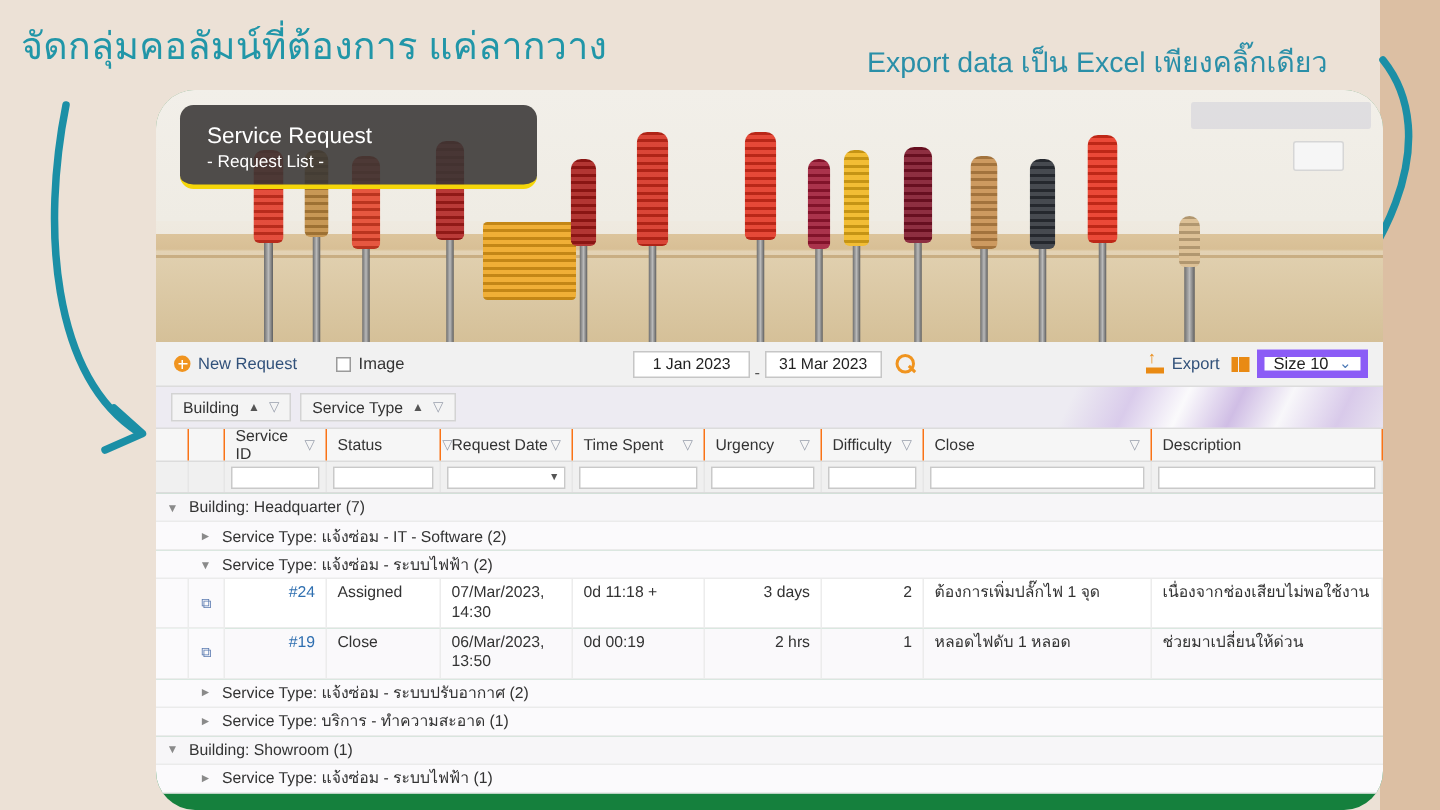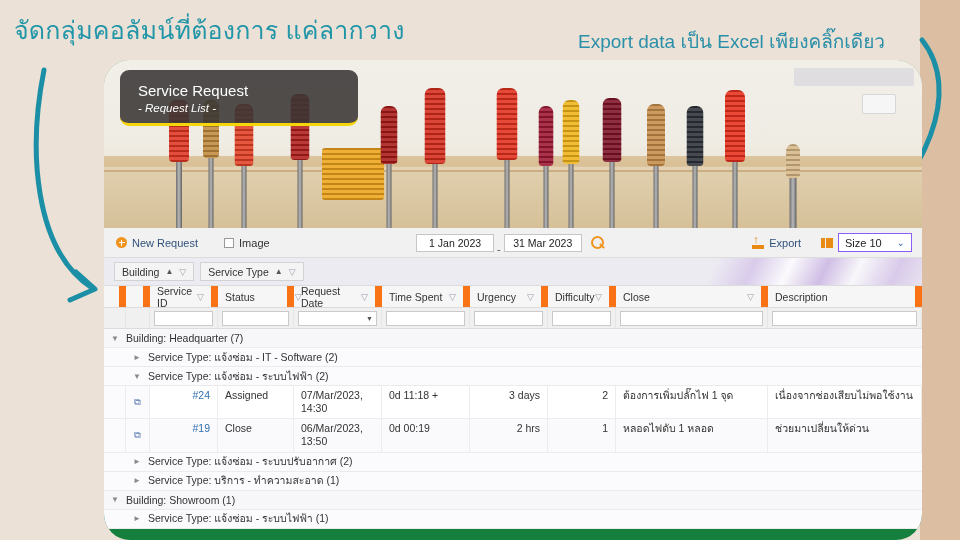--- a/index.html
+++ b/index.html
@@ -76,21 +76,21 @@
 
   .hero-overlay {
     position: absolute; left: 16px; top: 10px;
     width: 238px; padding: 12px 16px 9px 18px;
     background: rgba(56,54,52,.88);
     border-radius: 9px;
     border-bottom: 3px solid #f5d60a;
     color: #fff;
   }
   .hero-overlay .t1 { font-size: 15px; font-weight: 400; line-height: 1.25; }
-  .hero-overlay .t2 { font-size: 11.5px; margin-top: 1px; font-style: italic; }
+  .hero-overlay .t2 { font-size: 11.5px; margin-top: 1px; }
 
   
   .toolbar {
     position: relative; height: 30px; background: #f1f1f1;
     border-bottom: 1px solid #dcdcdc;
     display: flex; align-items: center; padding: 0 10px;
   }
   .tb-item { display: flex; align-items: center; gap: 5px; font-size: 11px; color: #31517a; }
   .plus-icon {
     width: 11px; height: 11px; border-radius: 50%; background: #f0941f;
@@ -125,21 +125,21 @@
   }
   .export-ico::after {
     content:"↑"; position:absolute; left:1px; top:-4px; font-size:11px; color:#e98a14; line-height:12px;
   }
   .size-ico {
     width: 12px; height: 10px; background:
       linear-gradient(to right,#e98a14 0 4px, transparent 4px 5px, #e98a14 5px 12px);
     position: relative;
   }
   .size-sel {
-    width: 74px; height: 19px; background: #fff; border: 1px solid #8b5cf6;
+    width: 74px; height: 19px; background: #fff; border: 5px solid #8b5cf6;
     font-size: 11px; color: #222; display: flex; align-items: center;
     padding: 0 6px; justify-content: space-between;
   }
   .caret { color: #4a78b5; font-size: 10px; }
 
   
   .groupbar {
     position: relative; height: 28px; background: #edebf2;
     border-bottom: 1px solid #dcdcdc;
     display: flex; align-items: center; padding: 0 10px; gap: 6px;
@@ -161,21 +161,21 @@
   }
   .ic-sortasc { font-size: 8px; color: #555; }
   .ic-filter { font-size: 9px; color: #9aa0ad; }
 
   
   .grid { font-size: 10.5px; color: #333; }
   .row { display: flex; align-items: stretch; }
   .hdr-row { background: #f6f6f6; border-bottom: 1px solid #dcdcdc; height: 22px; }
   .hdr-cell {
     display: flex; align-items: center; justify-content: space-between;
-    padding: 0 7px; border-right: 7px solid #f97316;
+    padding: 0 7px; border-right: 1px solid #f97316;
     color: #333; font-size: 10.5px;
   }
   .filt-row { background: #f0f0f0; height: 21px; border-bottom: 1px solid #dcdcdc; }
   .filt-cell { padding: 2px 4px; border-right: 1px solid #e6e6e6; display: flex; align-items: center;}
   .filt-in {
     width: 100%; height: 15px; background: #fff; border: 1px solid #c9c9c9;
     display:flex; align-items:center; justify-content:flex-end; padding-right:3px;
   }
   .mini-caret { font-size: 7px; color: #555; }
 
@@ -316,21 +316,21 @@
 
     <div style="flex:1 1 auto;"></div>
 
     <div class="date-box">1 Jan 2023</div>
     <div class="date-sep">-</div>
     <div class="date-box">31 Mar 2023</div>
     <span class="search-ico"></span>
 
     <div style="flex:1 1 auto;"></div>
 
-    <div class="tb-item" style="margin-right:20px;">
+    <div class="tb-item" style="margin-right:8px;">
       <span class="export-ico"></span>
       <span>Export</span>
     </div>
     <span class="size-ico" style="margin-right:5px;"></span>
     <div class="size-sel">
       <span>Size 10</span>
       <span class="caret">⌄</span>
     </div>
   </div>
 

